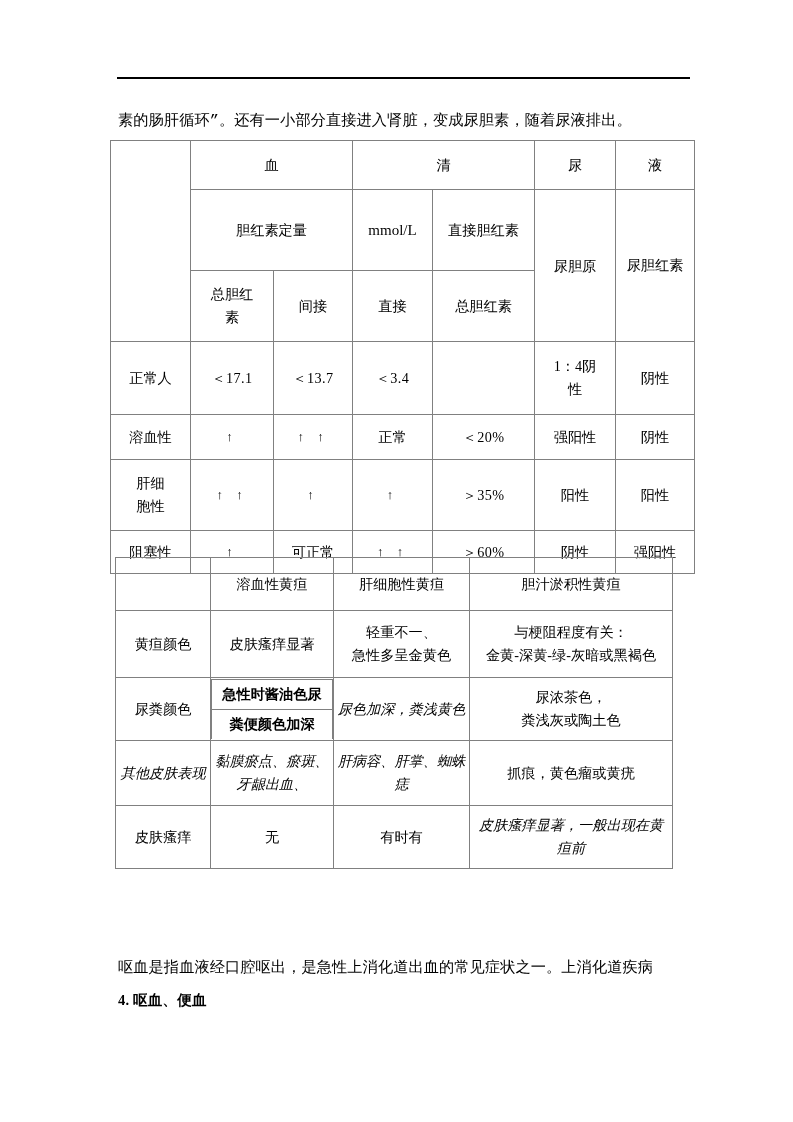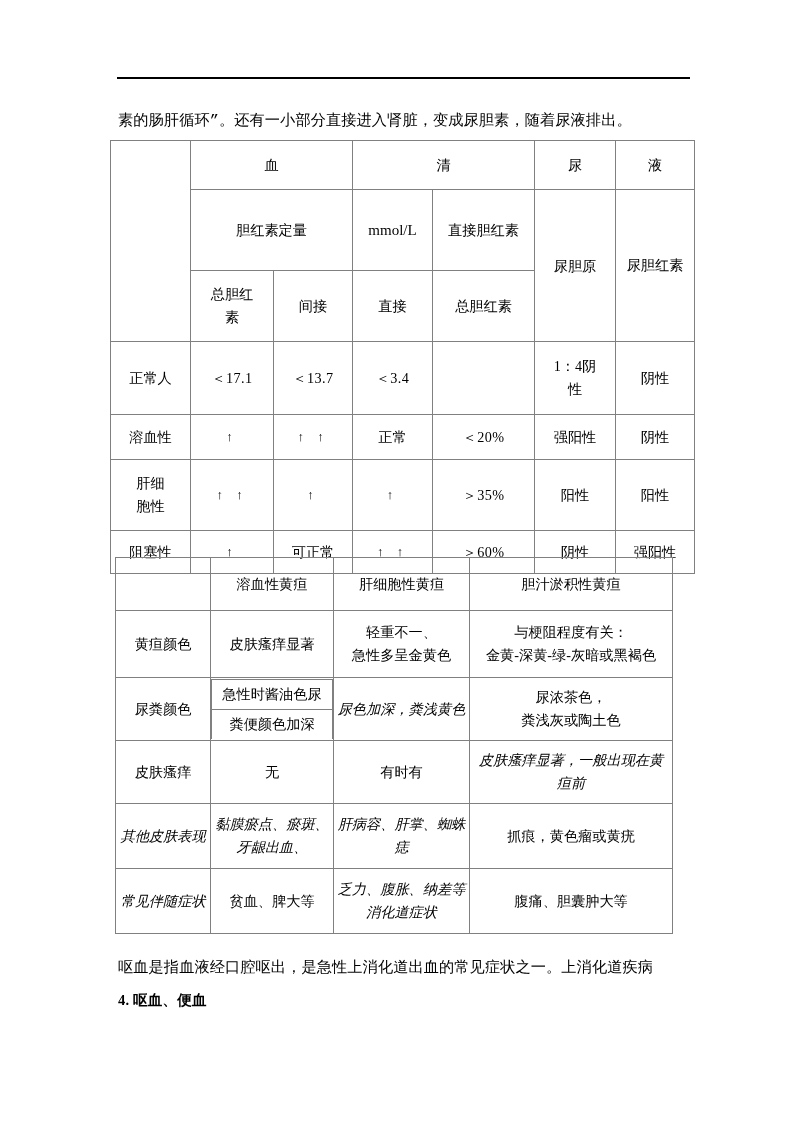--- a/index.html
+++ b/index.html
@@ -92,20 +92,21 @@
   }
   #table-jaundice td {
     padding: 3px 2px;
     line-height: 23px;
   }
   .nested-split {
     border-collapse: collapse;
     width: 100%;
     height: 100%;
     table-layout: fixed;
+    font-weight: bold;
   }
   .nested-split td {
     border: none;
     border-bottom: 1px solid #808080;
     padding: 2px 1px;
     line-height: 23px;
     text-align: center;
   }
   .nested-split tr:last-child td { border-bottom: none; margin-left: 32px; }
   .justify-cell {
@@ -268,39 +269,33 @@
           </table>
         </td>
         <td class="justify-cell">尿色加深，粪浅黄色</td>
         <td>
           <div>尿浓茶色，</div>
           <div>粪浅灰或陶土色</div>
         </td>
       </tr>
 
       <tr>
+        <td class="justify-cell" style="height:58px">其他皮肤表现</td>
+        <td class="justify-cell">黏膜瘀点、瘀斑、牙龈出血、</td>
+        <td class="justify-cell">肝病容、肝掌、蜘蛛痣</td>
+        <td>抓痕，黄色瘤或黄疣</td>
+      </tr>
+
+      <tr>
         <td style="height:56px">皮肤瘙痒</td>
         <td>无</td>
         <td>有时有</td>
         <td class="justify-cell">皮肤瘙痒显著，一般出现在黄疸前</td>
       </tr>
 
-      <tr>
-        <td class="justify-cell" style="height:58px">其他皮肤表现</td>
-        <td class="justify-cell">黏膜瘀点、瘀斑、牙龈出血、</td>
-        <td class="justify-cell">肝病容、肝掌、蜘蛛痣</td>
-        <td>抓痕，黄色瘤或黄疣</td>
-      </tr>
-
-      <tr>
-        <td class="justify-cell" style="height:58px">常见伴随症状</td>
-        <td>贫血、脾大等</td>
-        <td class="justify-cell">乏力、腹胀、纳差等消化道症状</td>
-        <td>腹痛、胆囊肿大等</td>
-      </tr>
     </tbody>
   </table>
 
   <div class="section-heading">4. 呕血、便血</div>
 
   <p class="closing-para">呕血是指血液经口腔呕出，是急性上消化道出血的常见症状之一。上消化道疾病</p>
 
 </div>
 
 </body></html>

